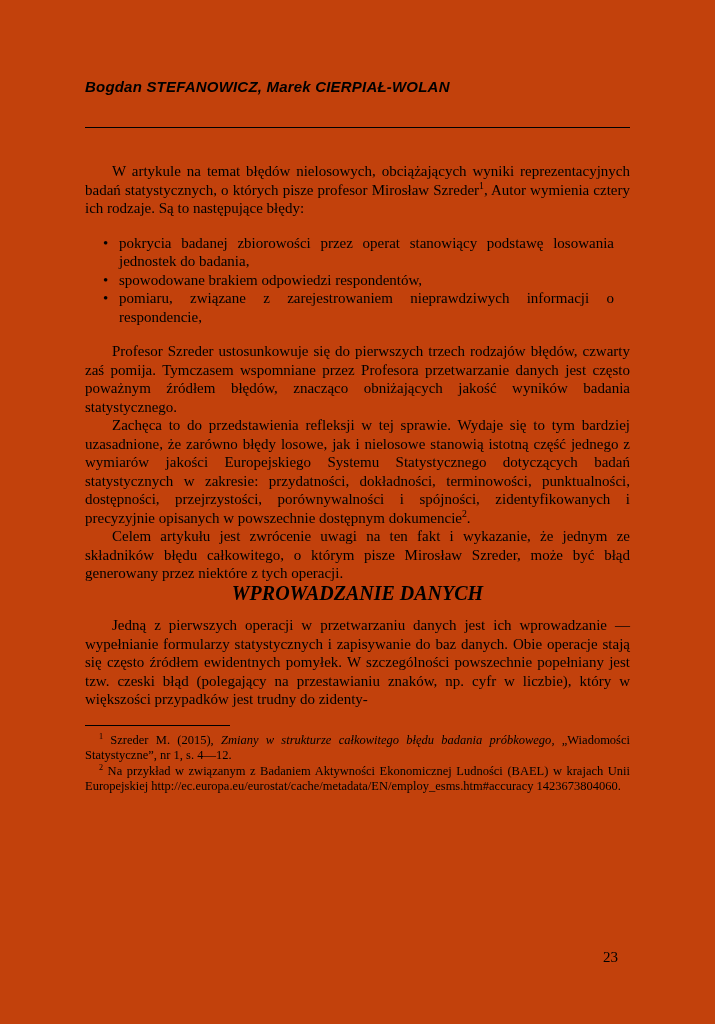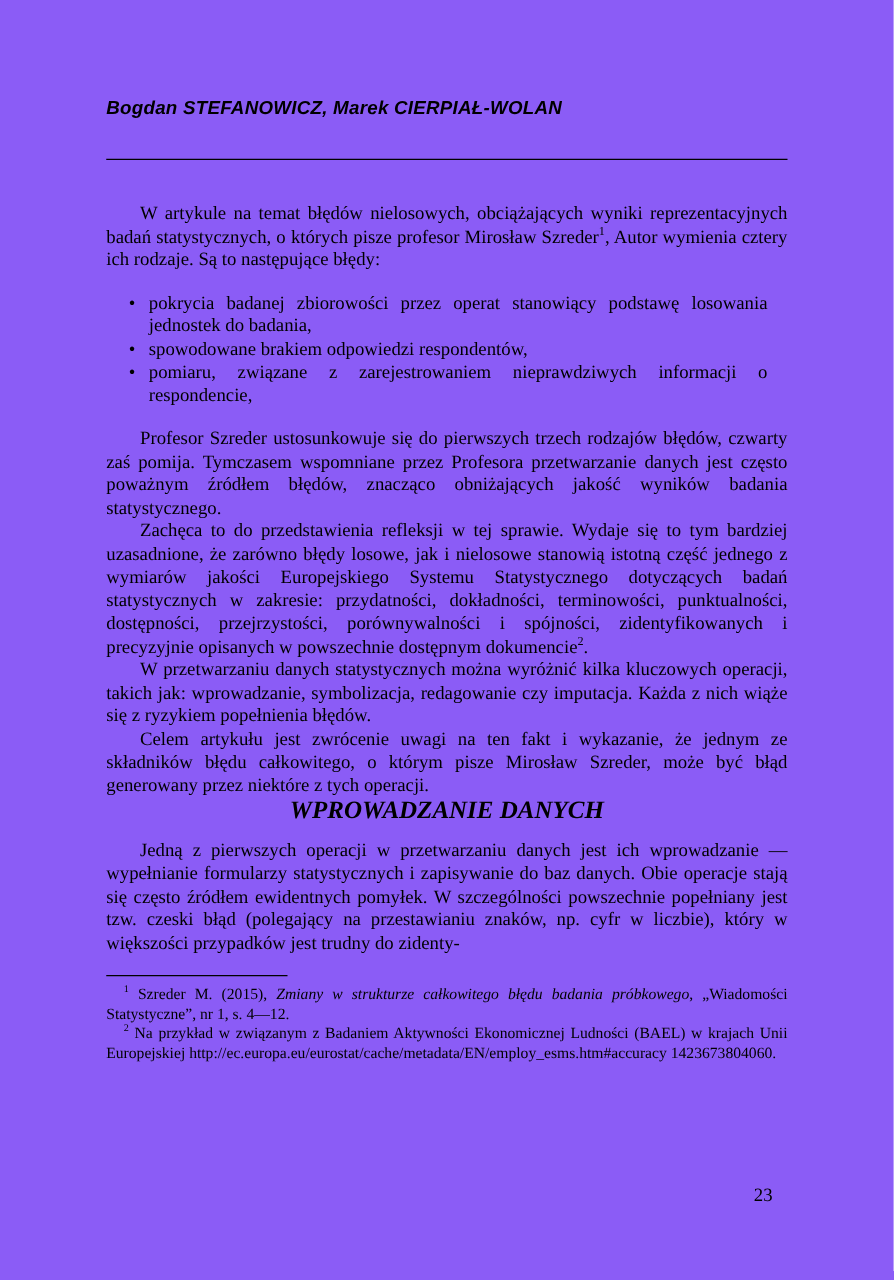--- a/index.html
+++ b/index.html
@@ -5,21 +5,21 @@
   html, body {
     margin: 0;
     padding: 0;
     background: #ffffff;
   }
   .page {
     position: relative;
     width: 715px;
     height: 1024px;
     box-sizing: border-box;
-    background: #8b5cf6;
+    background: #c2410c;
     color: #000000;
     padding: 78px 85px 0 85px;
     font-family: "Liberation Serif", serif;
     overflow: hidden;
   }
   .authors {
     font-family: "Liberation Sans", sans-serif;
     font-weight: bold;
     font-style: italic;
     font-size: 15px;
@@ -119,21 +119,20 @@
     <ul class="bullets">
       <li>pokrycia badanej zbiorowości przez operat stanowiący podstawę losowania jednostek do badania,</li>
       <li>spowodowane brakiem odpowiedzi respondentów,</li>
       <li>pomiaru, związane z zarejestrowaniem nieprawdziwych informacji o respondencie,</li>
     </ul>
 
     <p class="para indent">Profesor Szreder ustosunkowuje się do pierwszych trzech rodzajów błędów, czwarty zaś pomija. Tymczasem wspomniane przez Profesora przetwarzanie danych jest często poważnym źródłem błędów, znacząco obniżających jakość wyników badania statystycznego.</p>
 
     <p class="para indent"><span>Zachęca to do przedstawienia refleksji w tej sprawie. Wydaje się to tym bardziej uzasadnione, że zarówno błędy losowe, jak i nielosowe stanowią istotną część jednego z wymiarów jakości Europejskiego Systemu Statystycznego dotyczących badań statystycznych w zakresie: przydatności, dokładności, terminowości, punktualności, dostępności, przejrzystości, porównywalności i spójności, zidentyfikowanych i precyzyjnie opisanych w powszechnie dostępnym dokumencie</span><sup>2</sup><span>.</span></p>
 
-    <p class="para indent">W przetwarzaniu danych statystycznych można wyróżnić kilka kluczowych operacji, takich jak: wprowadzanie, symbolizacja, redagowanie czy imputacja. Każda z nich wiąże się z ryzykiem popełnienia błędów.</p>
 
     <p class="para indent">Celem artykułu jest zwrócenie uwagi na ten fakt i wykazanie, że jednym ze składników błędu całkowitego, o którym pisze Mirosław Szreder, może być błąd generowany przez niektóre z tych operacji.</p>
 
     <h2 class="section-heading">WPROWADZANIE DANYCH</h2>
 
     <p class="para indent">Jedną z pierwszych operacji w przetwarzaniu danych jest ich wprowadzanie — wypełnianie formularzy statystycznych i zapisywanie do baz danych. Obie operacje stają się często źródłem ewidentnych pomyłek. W szczególności powszechnie popełniany jest tzw. czeski błąd (polegający na przestawianiu znaków, np. cyfr w liczbie), który w większości przypadków jest trudny do zidenty-</p>
 
   </div>
 
   <div class="footnotes">

